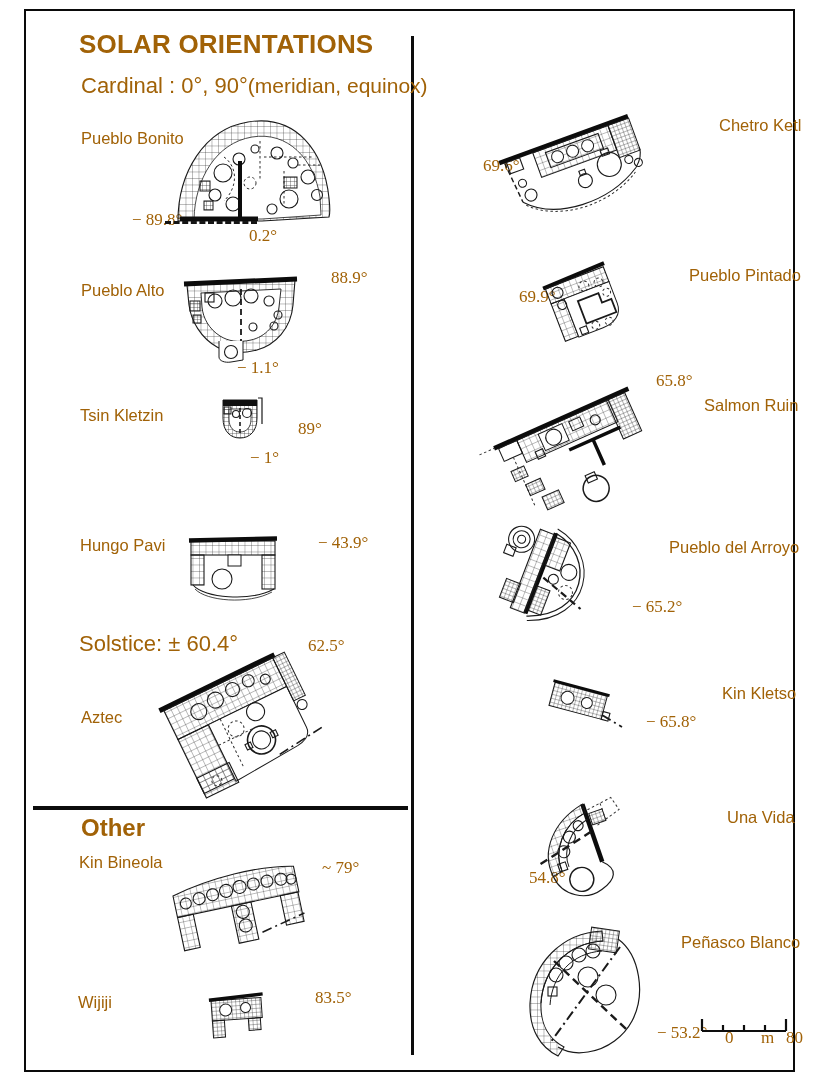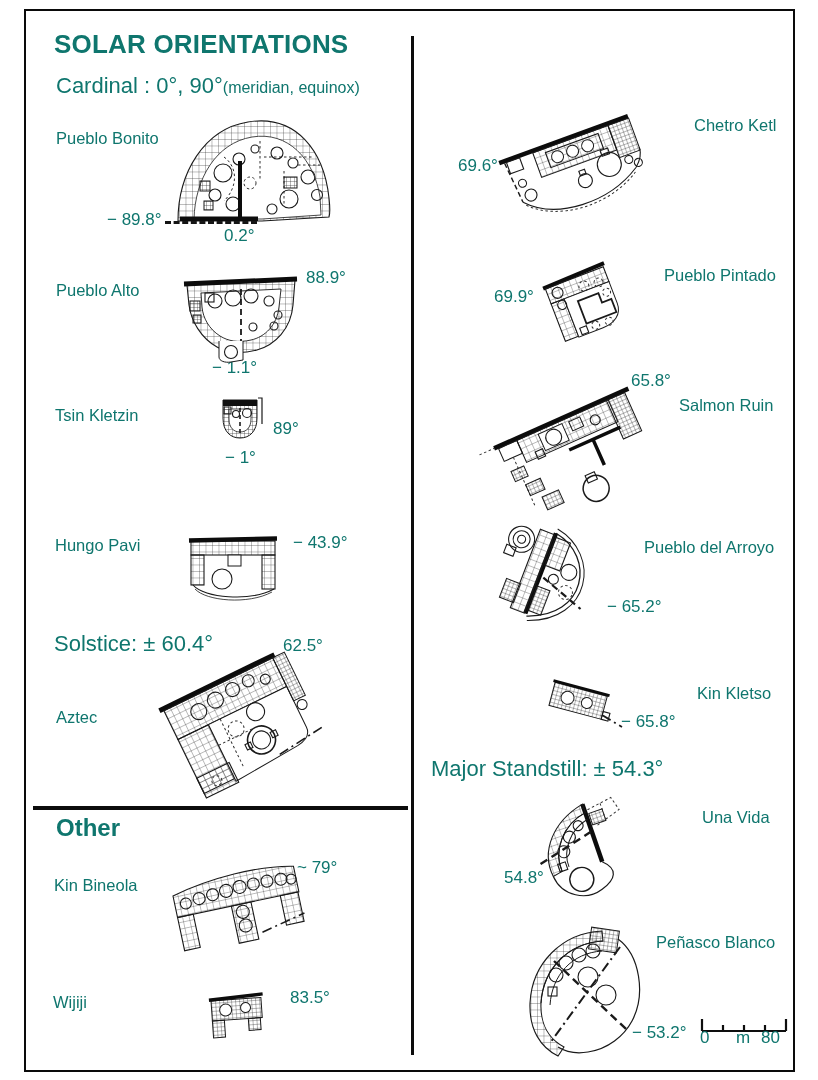--- a/index.html
+++ b/index.html
@@ -2,27 +2,27 @@
 <html><head>
 <meta charset="utf-8">
 <title>Figure</title>
 <style>
   html,body{margin:0;padding:0;background:#fff;}
   #page{position:relative;width:818px;height:1080px;background:#fff;
         font-family:"Liberation Sans", sans-serif;color:#141414;overflow:hidden;}
   #frame{position:absolute;left:24px;top:9px;right:23px;bottom:8px;border:2.5px solid #0a0a0a;}
   .vdiv{position:absolute;left:411px;top:36px;width:2.6px;height:1019px;background:#0c0c0c;}
   .hdiv{position:absolute;left:33px;top:806px;width:375px;height:3.5px;background:#0c0c0c;}
-  .lbl{position:absolute;white-space:nowrap;color:#0f766e;line-height:1.1;}
+  .lbl{position:absolute;white-space:nowrap;color:#a16207;line-height:1.1;margin-left:25px;}
   .title{font-size:26px;font-weight:bold;letter-spacing:.2px;}
   .sec{font-size:22px;}
   .other{font-size:24px;font-weight:bold;}
   .name{font-size:16.5px;}
-  .az{font-size:17px;}
-  .note{font-size:16px;}
+  .az{font-size:17px;font-family:Liberation Serif, serif;}
+  .note{font-size:21px;}
   .plan{position:absolute;overflow:visible;}
   .o{fill:none;stroke:#1a1a1a;stroke-width:1.1;}
   .w{fill:#fff;stroke:#1a1a1a;stroke-width:1;}
   .h{fill:url(#hg);stroke:#1a1a1a;stroke-width:1.1;}
   .h2{fill:url(#hg2);stroke:#1a1a1a;stroke-width:1;}
   .wall{stroke:#0c0c0c;fill:none;}
   .dsh{fill:none;stroke:#1a1a1a;stroke-width:2.2;stroke-dasharray:7 4.5;}
   .ddot{fill:none;stroke:#1a1a1a;stroke-width:1.8;stroke-dasharray:10 4 2 4;}
   .dc{fill:none;stroke:#2e2e2e;stroke-width:1;stroke-dasharray:2.5 2.5;}
   .dashline{position:absolute;height:0;border-top:3px dashed #141414;}
@@ -64,42 +64,41 @@
   <div class="lbl az" style="left:225px;top:449px">− 1°</div>
 
   <div class="lbl name" style="left:55px;top:536px">Hungo Pavi</div>
   <div class="lbl az" style="left:293px;top:534px">− 43.9°</div>
 
   <div class="lbl sec" style="left:54px;top:632px">Solstice: ± 60.4°</div>
   <div class="lbl az" style="left:283px;top:637px">62.5°</div>
   <div class="lbl name" style="left:56px;top:708px">Aztec</div>
 
   <div class="lbl other" style="left:56px;top:815px">Other</div>
-  <div class="lbl name" style="left:54px;top:876px">Kin Bineola</div>
+  <div class="lbl name" style="left:54px;top:853px">Kin Bineola</div>
   <div class="lbl az" style="left:297px;top:859px">~ 79°</div>
   <div class="lbl name" style="left:53px;top:993px">Wijiji</div>
   <div class="lbl az" style="left:290px;top:989px">83.5°</div>
 
 
   <div class="lbl name" style="left:694px;top:116px">Chetro Ketl</div>
   <div class="lbl az" style="left:458px;top:157px">69.6°</div>
 
   <div class="lbl name" style="left:664px;top:266px">Pueblo Pintado</div>
   <div class="lbl az" style="left:494px;top:288px">69.9°</div>
 
   <div class="lbl az" style="left:631px;top:372px">65.8°</div>
   <div class="lbl name" style="left:679px;top:396px">Salmon Ruin</div>
 
   <div class="lbl name" style="left:644px;top:538px">Pueblo del Arroyo</div>
   <div class="lbl az" style="left:607px;top:598px">− 65.2°</div>
 
   <div class="lbl name" style="left:697px;top:684px">Kin Kletso</div>
   <div class="lbl az" style="left:621px;top:713px">− 65.8°</div>
 
-  <div class="lbl sec" style="left:431px;top:757px">Major Standstill: ± 54.3°</div>
 
   <div class="lbl name" style="left:702px;top:808px">Una Vida</div>
   <div class="lbl az" style="left:504px;top:869px">54.8°</div>
 
   <div class="lbl name" style="left:656px;top:933px">Peñasco Blanco</div>
   <div class="lbl az" style="left:632px;top:1024px">− 53.2°</div>
 
   <svg class="plan" style="left:700px;top:1016px" width="88" height="17" viewBox="0 0 88 17">
     <path d="M2,15 H86 M2,15 V3 M86,15 V3 M23,15 V9 M44,15 V9 M65,15 V9" stroke="#0e0e0e" stroke-width="2.2" fill="none"></path>
   </svg>

